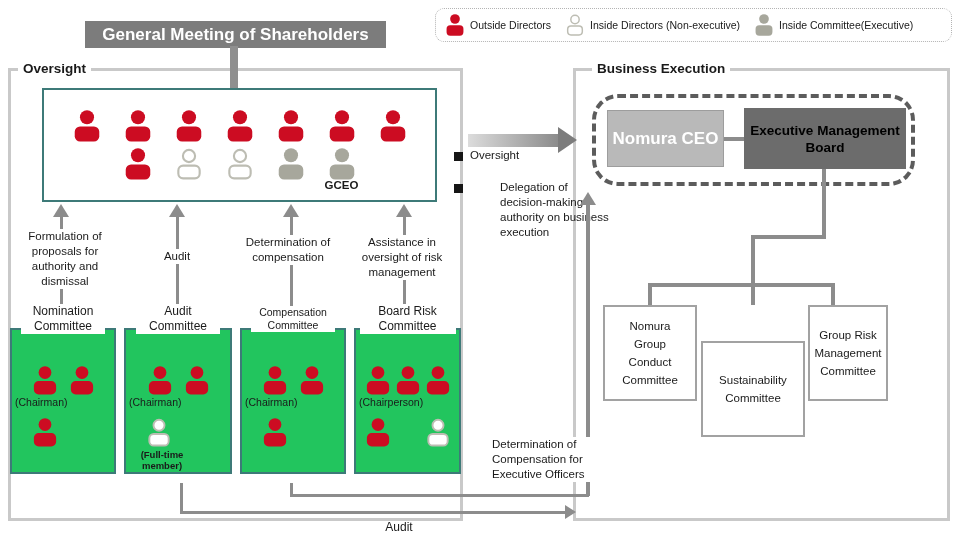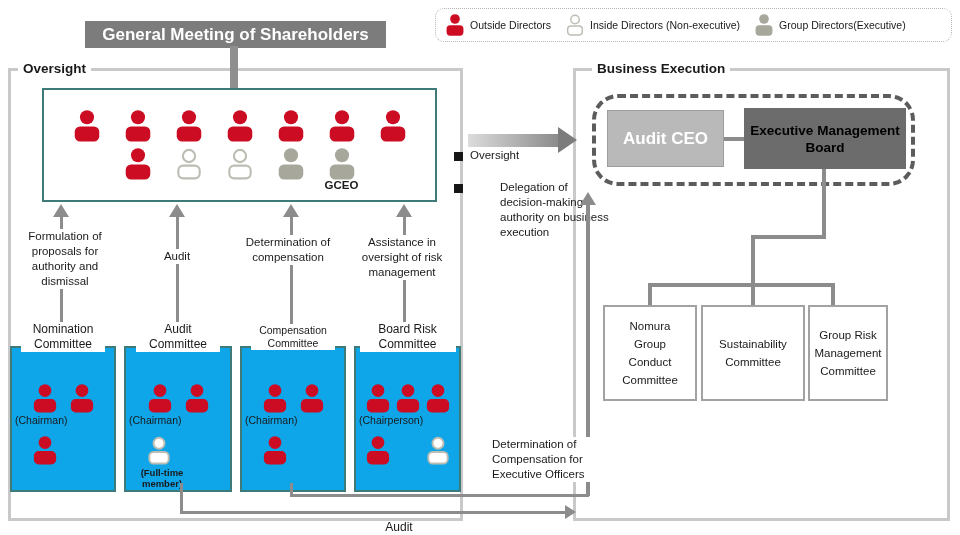--- a/index.html
+++ b/index.html
@@ -28,21 +28,21 @@
   .gceo{position:absolute;left:calc(50% + 102px);top:89px;transform:translateX(-50%);
         font-weight:bold;font-size:11.5px;}
   
   .tri-up{position:absolute;width:0;height:0;border-left:8px solid transparent;border-right:8px solid transparent;
           border-bottom:13px solid #8c8c8c;}
   .tri-right{position:absolute;width:0;height:0;border-top:7px solid transparent;border-bottom:7px solid transparent;
              border-left:11px solid #8c8c8c;}
   .alabel{position:absolute;transform:translateX(-50%);text-align:center;font-size:11.5px;line-height:15px;
           background:#fff;padding:0 2px;}
   
-  .cbox{position:absolute;top:346px;height:146px;border:2px solid #3d7a78;background:#0ea5e9;box-sizing:border-box;}
+  .cbox{position:absolute;top:328px;height:146px;border:2px solid #3d7a78;background:#22c55e;box-sizing:border-box;}
   .cbox-title{position:absolute;left:50%;top:-26px;transform:translateX(-50%);text-align:center;background:#fff;
               padding:0 2px;font-size:12px;line-height:15px;width:80px;}
   .cbox-title.small{font-size:10.5px;line-height:13px;top:-24px;}
   .cbox-title.wide{width:92px;}
   .crow{position:absolute;left:0;right:0;display:flex;justify-content:center;}
   .crow .slot{width:37px;display:flex;justify-content:center;}
   .crow.tight .slot{width:30px;}
   .crow svg{width:24px;height:29px;display:block;}
   .crow.left{justify-content:flex-start;padding-left:14px;}
   .chair{position:absolute;left:3px;top:66px;font-size:10.5px;white-space:nowrap;}
@@ -100,21 +100,21 @@
         </span>
       <span class="legend-label">Inside Directors (Non-executive)</span>
     </div>
     <div class="legend-item">
       <span class="legend-icon">
           <svg viewBox="0 0 24 30">
             <circle cx="12" cy="6.8" r="6.6" fill="#a7a79c"></circle>
             <rect x="0.5" y="15.5" width="23" height="14" rx="5" fill="#a7a79c"></rect>
           </svg>
         </span>
-      <span class="legend-label">Group Directors(Executive)</span>
+      <span class="legend-label">Inside Committee(Executive)</span>
     </div>
   </div>
 
   <div class="bod">
     <div class="prow" style="top:20px;">
         <span class="slot">
           <svg viewBox="0 0 24 30">
             <circle cx="12" cy="6.8" r="6.6" fill="#cc0c22"></circle>
             <rect x="0.5" y="15.5" width="23" height="14" rx="5" fill="#cc0c22"></rect>
           </svg>
@@ -329,38 +329,38 @@
   <div class="grad-shaft"></div>
   <div class="grad-head"></div>
   <div class="bullet" style="left:454px;top:152px;"></div>
   <div class="btext" style="left:470px;top:148px;">Oversight</div>
   <div class="bullet" style="left:454px;top:184px;"></div>
   <div class="btext" style="left:470px;top:180px;width:110px;margin-left:30px;">Delegation of decision-making authority on business execution</div>
 
   <div class="dashed-box"></div>
   <div class="line" style="left:723px;top:137px;width:22px;height:4px;"></div>
   <div class="gceo-box">
-      <span>Audit CEO</span>
+      <span>Nomura CEO</span>
     </div>
   <div class="emb-box">
       <span>Executive Management Board</span>
     </div>
 
   <div class="line" style="left:822px;top:169px;width:4px;height:68px;"></div>
   <div class="line" style="left:751px;top:235px;width:75px;height:4px;"></div>
   <div class="line" style="left:751px;top:235px;width:4px;height:50px;"></div>
   <div class="line" style="left:648px;top:283px;width:187px;height:4px;"></div>
   <div class="line" style="left:648px;top:285px;width:4px;height:20px;"></div>
   <div class="line" style="left:751px;top:285px;width:4px;height:20px;"></div>
   <div class="line" style="left:831px;top:285px;width:4px;height:20px;"></div>
 
   <div class="rbox" style="left:603px;width:94px;">
     <span style="width:66px;">Nomura Group Conduct Committee</span>
   </div>
-  <div class="rbox" style="left:701px;width:104px;">
+  <div class="rbox" style="left:701px;width:104px;margin-top:36px;">
     <span style="width:82px;">Sustainability Committee</span>
   </div>
   <div class="rbox" style="left:808px;width:80px;justify-content:flex-end;">
     <span style="width:86px;">Group Risk Management Committee</span>
   </div>
 
   <div class="line" style="left:290px;top:483px;width:3px;height:14px;"></div>
   <div class="line" style="left:290px;top:494px;width:299px;height:3px;"></div>
   <div class="line" style="left:586px;top:204px;width:4px;height:292px;"></div>
   <div class="tri-up" style="left:580px;top:192px;"></div>

